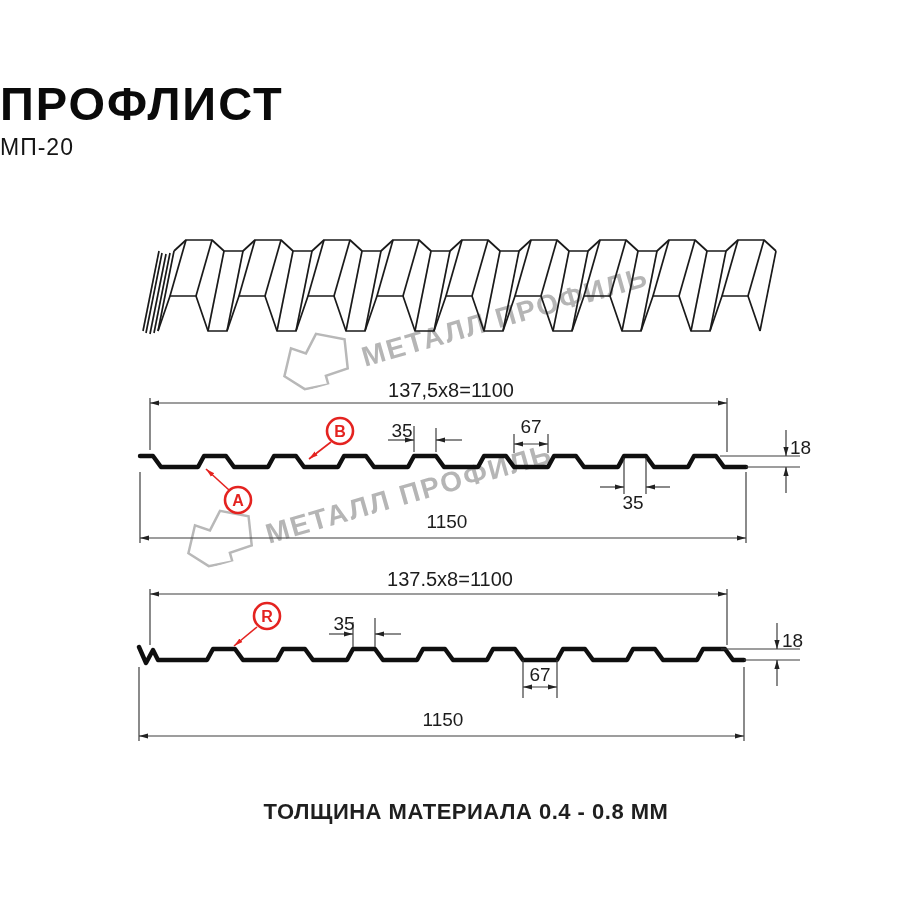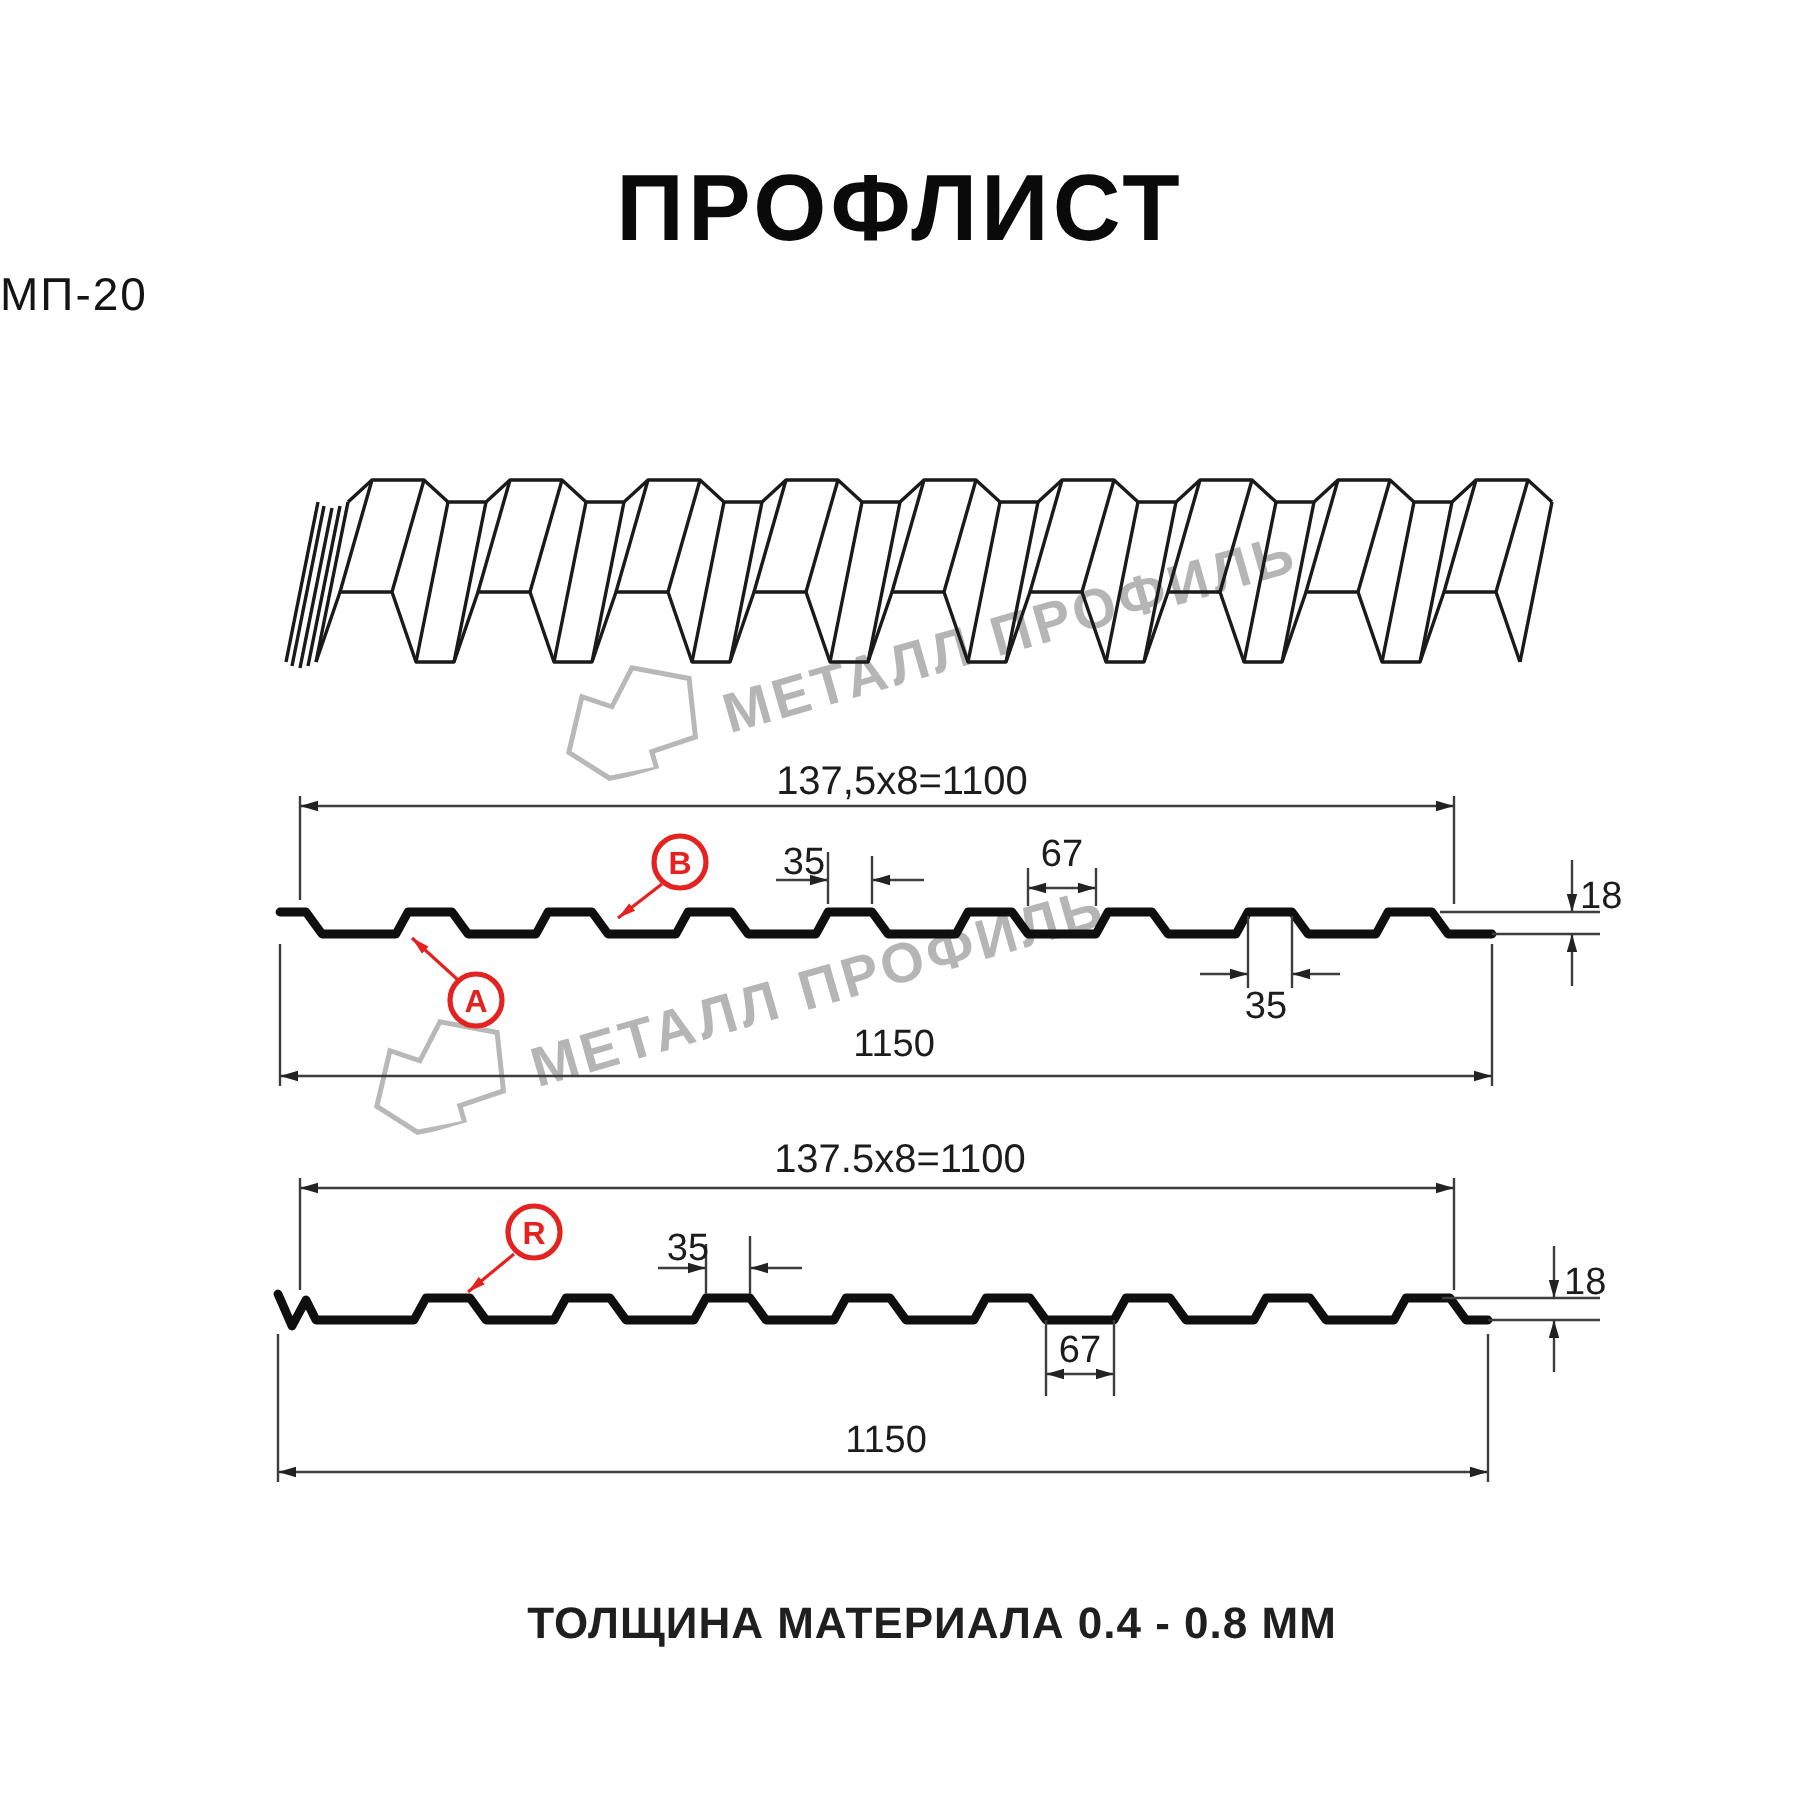--- a/index.html
+++ b/index.html
@@ -1,18 +1,18 @@
 <!DOCTYPE html>
 <html><head>
 <meta charset="utf-8">
 <style>
   html,body{margin:0;padding:0;background:#fff;}
   #canvas{position:relative;width:900px;height:900px;background:#ffffff;overflow:hidden;
           font-family:"Liberation Sans", sans-serif;}
-  .title{position:absolute;left:0;top:76px;width:900px;text-align:center;
+  .title{position:absolute;left:0;top:76px;width:900px;text-align:left;
          font-size:47px;font-weight:800;letter-spacing:2px;color:#0a0a0a;}
   .subtitle{position:absolute;left:0;top:134px;width:900px;
          font-size:23px;font-weight:500;letter-spacing:1px;color:#141414;}
   .footer-note{position:absolute;left:0;top:799px;width:900px;text-align:center;
          font-size:22px;font-weight:700;letter-spacing:0.5px;color:#1f1f1f;padding-left:16px;}
   .wm{position:absolute;display:flex;align-items:flex-end;gap:10px;
       transform:rotate(-16deg);transform-origin:0 100%;pointer-events:none;}
   .wm-text{font-size:28px;font-weight:700;letter-spacing:2px;color:#b5b5b5;white-space:nowrap;}
   #wm1{left:288px;top:340px;height:56px;}
   #wm2{left:192px;top:517px;height:56px;}

